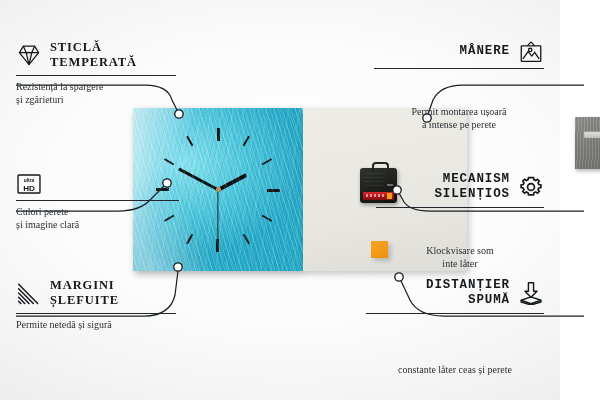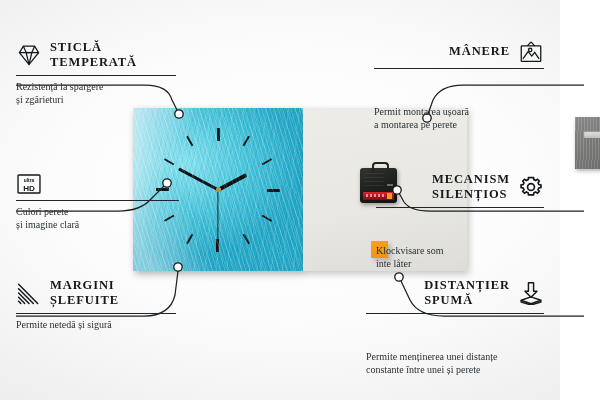--- a/index.html
+++ b/index.html
@@ -113,22 +113,22 @@
   }
   .cal-rule{height:1px;background:#20262a;margin:4px 0 4px;}
   .cal-sub{
     font-family:"Liberation Serif", serif;
     font-size:10px;color:#2a3034;line-height:1.34;
   }
   .left .cal-head{justify-content:flex-start;}
   .left .cal-title{text-align:left;}
   .left .cal-sub{text-align:left;}
   .right .cal-head{justify-content:flex-end;}
-  .right .cal-title{}
-  .right .cal-sub{text-align:left;margin-top:36px;}
+  .right .cal-title{text-align:right;font-family:Liberation Mono, monospace;}
+  .right .cal-sub{text-align:center;margin-top:36px;}
 
   .ico{width:26px;height:24px;flex:0 0 auto;display:block;}
   .ico svg{display:block;width:100%;height:100%;}
 
   svg.leaders{position:absolute;left:0;top:0;width:600px;height:400px;pointer-events:none;}
   .ldr{fill:none;stroke:#1b2125;stroke-width:1.25;}
   .node{fill:#ffffff;stroke:#15191c;stroke-width:1.3;}
 </style>
 </head>
 <body>
@@ -298,21 +298,21 @@
           <rect x="4" y="6.5" width="24" height="19" rx="0.8"></rect>
           <path d="M6 22.5 L12.5 13.5 L17 19 L20.5 14.5 L26 22.5"></path>
           <circle cx="15" cy="11.5" r="2.1"></circle>
         </g>
           </svg>
       </span>
     </div>
     <div class="cal-rule"></div>
     <div class="cal-sub">
       <span>Permit montarea ușoară</span><br>
-      <span>a montarea pe perete</span>
+      <span>a intense pe perete</span>
     </div>
   </div>
 
   <div class="callout right" style="right:16px;top:172px;width:168px;">
     <div class="cal-head">
       <span class="cal-title">
         <span>MECANISM</span><br>
         <span>SILENȚIOS</span>
       </span>
       <span class="ico">
@@ -342,18 +342,18 @@
             <g fill="none" stroke="#15191c" stroke-width="1.7" stroke-linejoin="round">
           <path d="M12 2 L12 12 L8 12 L15 19 L22 12 L18 12 L18 2 Z"></path>
           <path d="M15 18.5 L26.5 22.5 L15 26.5 L3.5 22.5 Z"></path>
           <path d="M3.5 22.5 L3.5 24.5 L15 28 M26.5 22.5 L26.5 24.5 L15 28"></path>
         </g>
           </svg>
       </span>
     </div>
     <div class="cal-rule"></div>
     <div class="cal-sub">
-      <span>Permite menținerea unei distanțe</span><br>
-      <span>constante între unei și perete</span>
+      <br>
+      <span>constante låter ceas și perete</span>
     </div>
   </div>
 
 </div>
 
 </body></html>

